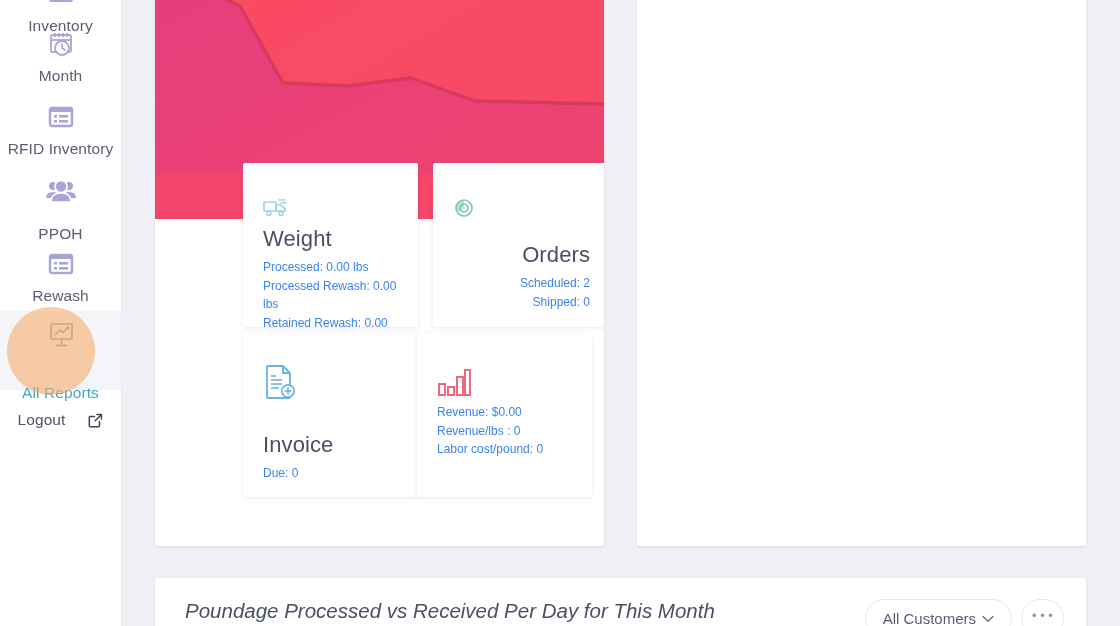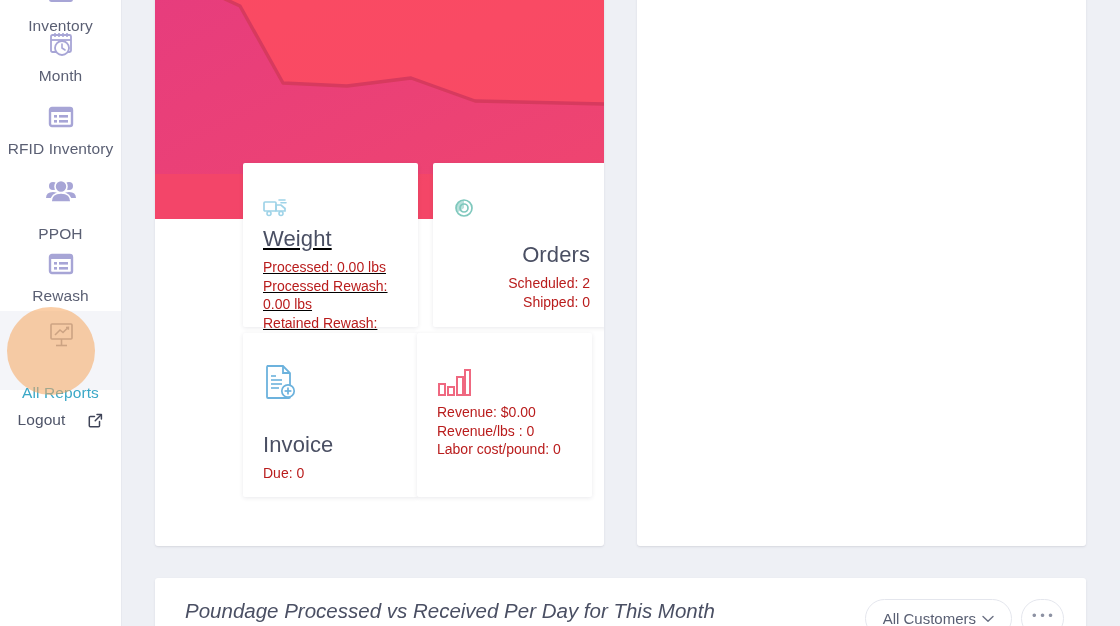--- a/index.html
+++ b/index.html
@@ -143,26 +143,26 @@
   .tile-icon { height: 32px; margin-bottom: 6px; display:flex; align-items:flex-end; }
   .tile-title {
     font-size: 22px;
     color: #4a4f63;
     font-weight: 400;
     line-height: 28px;
     margin-bottom: 5px;
     letter-spacing: 0.1px;
   }
   .tile-line {
-    font-size: 14px;
-    color: #b91c1c;
+    font-size: 12px;
+    color: #3b82f6;
     line-height: 18.5px;
   }
 
-  #tile-weight  { left: 88px;  top: 201px; width: 175px; height: 164px; text-decoration: underline; }
+  #tile-weight  { left: 88px;  top: 201px; width: 175px; height: 164px; }
   #tile-orders  { left: 278px; top: 201px; width: 175px; height: 164px; text-align: right; }
   #tile-invoice { left: 88px;  top: 371px; width: 175px; height: 164px; }
   #tile-revenue { left: 262px; top: 371px; width: 175px; height: 164px; }
 
   #tile-orders  { padding-top: 24px; }
   #tile-orders .tile-title { margin-top: 22px; }
   #tile-invoice .tile-title { margin-top: 30px; }
   #tile-revenue .tile-title { margin-top: 16px; }
 
   

